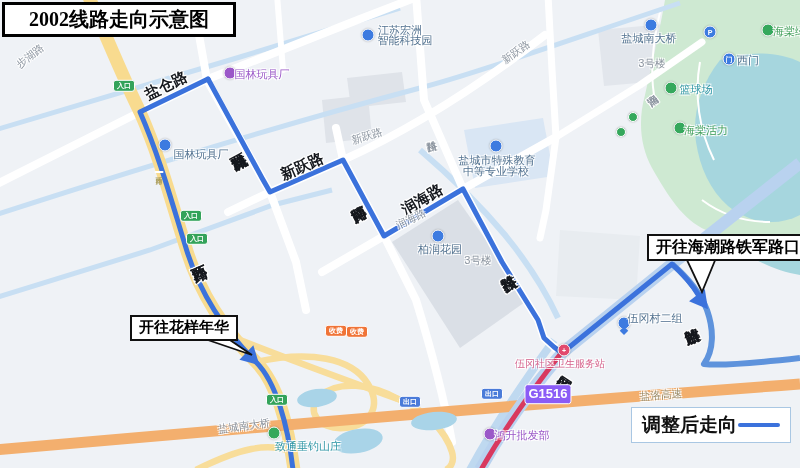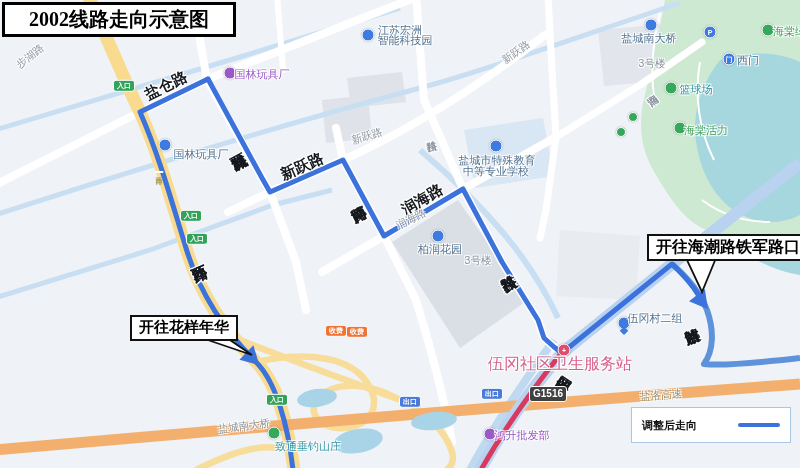--- a/index.html
+++ b/index.html
@@ -25,34 +25,34 @@
   .dot{position:absolute;width:11px;height:11px;border-radius:50%;border:1.5px solid #fff;
       transform:translate(-50%,-50%);box-shadow:0 0 2px rgba(0,0,0,.3);color:#fff;font-size:7px;
       font-weight:bold;text-align:center;line-height:11px;}
   .dot.sm{width:8px;height:8px;line-height:8px;}
   .b-blue{background:#3d7be0;} .b-green{background:#35a85c;} .b-purple{background:#9b58c8;}
   .b-red{background:#e24a6e;}
   .pin-tail{position:absolute;width:6px;height:6px;transform:translate(-50%,-70%) rotate(45deg);}
   .badge{position:absolute;font-weight:bold;font-size:7px;color:#fff;padding:1px 3px;border-radius:3px;
       transform:translate(-50%,-50%);white-space:nowrap;border:1px solid #fff;line-height:1.2;}
   .bg-green{background:#33a35a;} .bg-blue{background:#4a7bd9;} .bg-orange{background:#f07437;}
-  .bg-g1516{background:#404040;font-size:10px;}
+  .bg-g1516{background:#8b5cf6;font-size:13px;}
   
   #title{position:absolute;left:2px;top:2px;background:#fff;border:3px solid #000;
       font-family:"Liberation Serif", serif;font-weight:bold;font-size:20px;color:#000;
       padding:1px 24px;white-space:nowrap;}
   .callout{position:absolute;background:#fff;border:2px solid #111;
       font-family:"Liberation Serif", serif;font-weight:bold;color:#000;
       padding:1px 7px;white-space:nowrap;line-height:1.3;}
   #callout-left{left:130px;top:315px;font-size:15px;}
   #callout-right{left:647px;top:234px;font-size:16px;}
   #legend{position:absolute;left:631px;top:407px;width:160px;background:#fff;
       border:1.5px solid #a9c7e3;padding:6px 10px;box-sizing:border-box;}
   .legend-row{display:flex;align-items:center;justify-content:space-between;height:22px;}
-  .legend-label{font-weight:bold;font-size:11px;color:#111;}
+  .legend-label{font-weight:bold;font-size:19px;color:#111;}
   .legend-line{width:42px;height:4.5px;border-radius:3px;}
 </style>
 </head>
 <body>
 
 <div id="stage">
 
   <svg class="abs" style="left:0;top:0" width="800" height="468" viewBox="0 0 800 468">
     <rect x="0" y="0" width="800" height="468" fill="#EFF2F6"></rect>
 
@@ -187,21 +187,21 @@
   <span class="dot b-green sm" style="left:621px;top:132px"></span>
 
   <span class="dot b-green" style="left:680px;top:128px"></span>
   <span class="poi-txt c-green" style="left:706px;top:130px">海棠活力</span>
 
   <span class="dot b-blue" style="left:624px;top:323px"></span>
   <span class="pin-tail b-blue" style="left:624px;top:332px"></span>
   <span class="poi-txt c-blue" style="left:655px;top:318px">伍冈村二组</span>
 
   <span class="dot b-red" style="left:564px;top:350px">+</span>
-  <span class="poi-txt c-pink" style="left:560px;top:364px;font-size:16px">伍冈社区卫生服务站</span>
+  <span class="poi-txt c-pink" style="left:560px;top:364px;font-size:10px">伍冈社区卫生服务站</span>
 
   <span class="dot b-purple" style="left:490px;top:434px"></span>
   <span class="poi-txt c-purple" style="left:522px;top:435px">鸿升批发部</span>
 
   <span class="dot b-green" style="left:274px;top:433px"></span>
   <span class="poi-txt c-teal" style="left:308px;top:446px">致通垂钓山庄</span>
 
   <span class="badge bg-green" style="left:124px;top:86px">入口</span>
   <span class="badge bg-green" style="left:191px;top:216px">入口</span>
   <span class="badge bg-green" style="left:197px;top:239px">入口</span>

